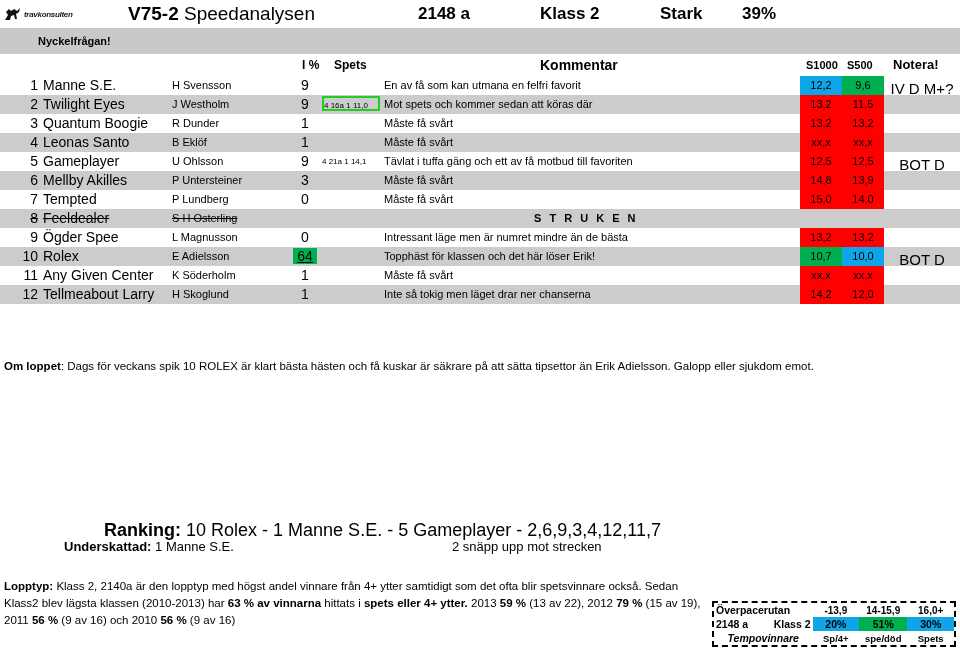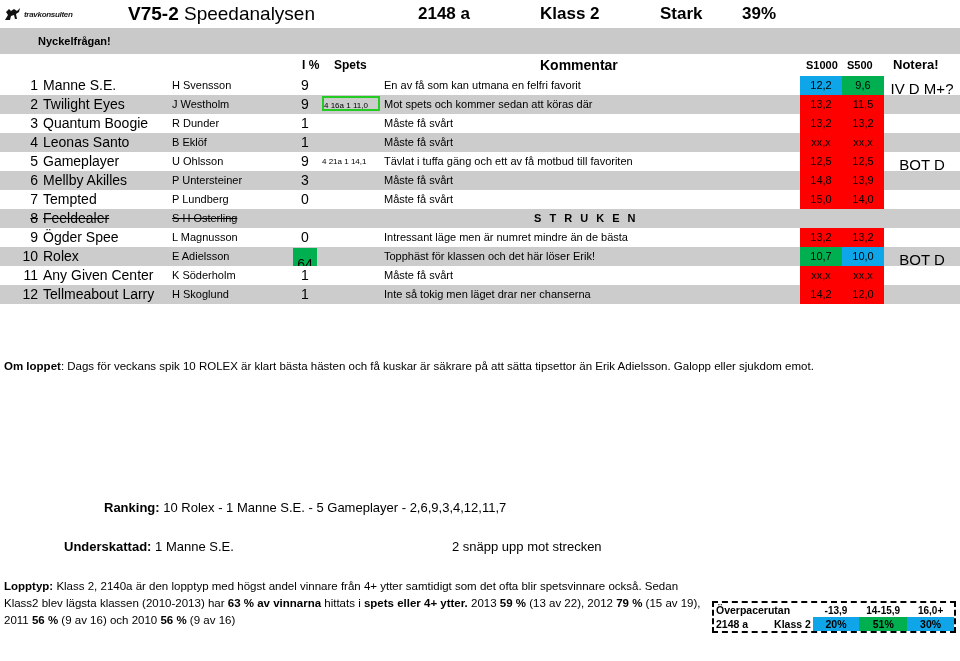--- a/index.html
+++ b/index.html
@@ -162,39 +162,39 @@
   .bg-red    { background: #ff0000; }
   .bg-green  { background: #00b050; }
   .bg-yellow { background: #0ea5e9; }
   .bg-none   { background: transparent; }
 
   .strike { text-decoration: line-through; }
 
   .ipct-hl {
     display: inline-block;
     background: #00b050;
-    padding: 8px 4px;
+    padding: 0 4px;
     text-decoration: underline;
   }
 
   
   .om-loppet {
     position: absolute;
     left: 4px; top: 358px;
     width: 940px;
     font-size: 11.5px;
     line-height: 16px;
   }
   .om-loppet b { font-weight: bold; }
 
   
   .ranking {
     position: absolute;
-    left: 104px; top: 500px;
-    font-size: 13px;
+    left: 104px; top: 520px;
+    font-size: 18px;
   }
   .ranking b { font-weight: bold; }
   .underskattad {
     position: absolute;
     left: 64px; top: 539px;
     font-size: 13px;
   }
   .underskattad b { font-weight: bold; }
   .snapp {
     position: absolute;
@@ -434,15 +434,21 @@
       <td class="sb-h">14-15,9</td>
       <td class="sb-h">16,0+</td>
     </tr>
     <tr>
       <td class="sb-dist">2148 a</td>
       <td class="sb-klass">Klass 2</td>
       <td class="sb-v bg-yellow">20%</td>
       <td class="sb-v bg-green">51%</td>
       <td class="sb-v bg-yellow">30%</td>
     </tr>
+    <tr>
+      <td class="sb-ital" colspan="2">Tempovinnare</td>
+      <td class="sb-foot">Sp/4+</td>
+      <td class="sb-foot">spe/död</td>
+      <td class="sb-foot">Spets</td>
+    </tr>
   </tbody>
     </table>
 </div>
 
 </body></html>

